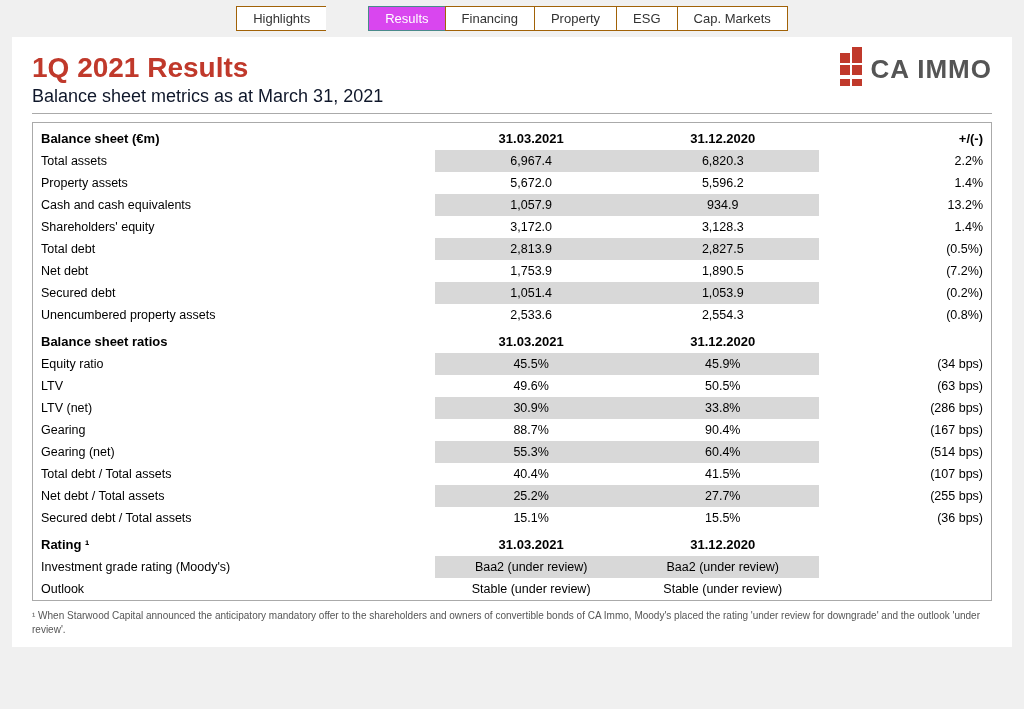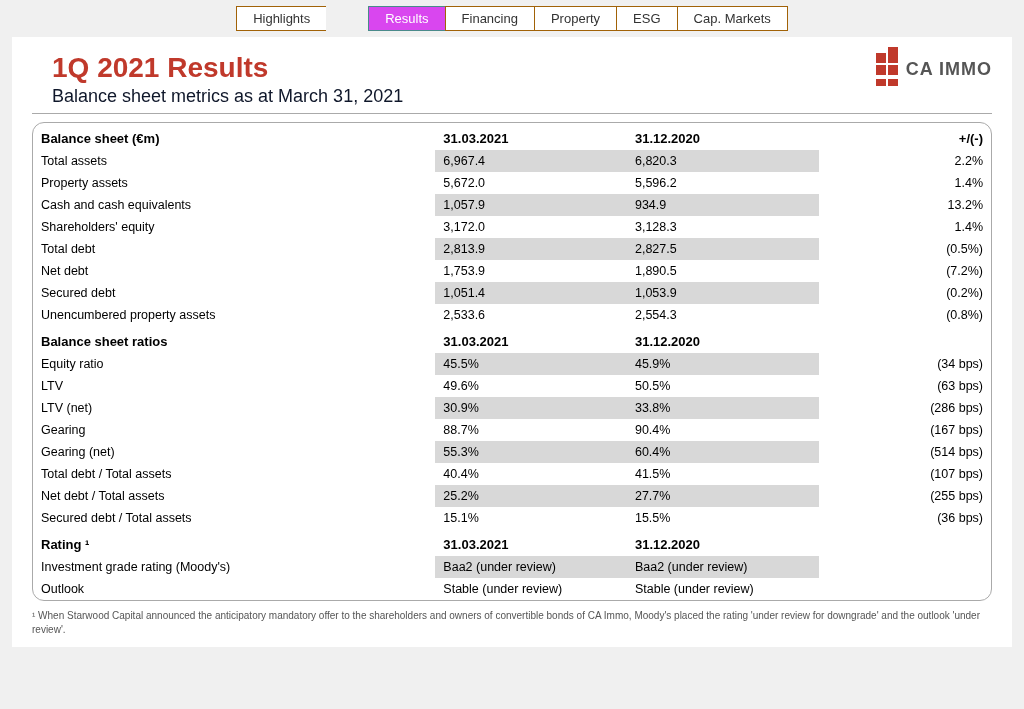--- a/index.html
+++ b/index.html
@@ -44,36 +44,35 @@
       margin: 0 12px 12px 12px;
       padding: 16px 20px 10px 20px;
     }
 
     
     .header-row {
       display: flex;
       justify-content: space-between;
       align-items: flex-start;
       margin-bottom: 6px;
-      margin-left: 20px;
     }
     .page-title {
       color: #c0392b;
       font-size: 28px;
       font-weight: bold;
       line-height: 1.1;
     }
     .page-subtitle {
       color: #0f172a;
       font-size: 18px;
       font-weight: normal;
       margin-top: 2px;
     }
     .logo-text {
-      font-size: 18px;
+      font-size: 26px;
       font-weight: bold;
       color: #555;
       letter-spacing: 1px;
     }
     .divider {
       border: none;
       border-top: 1px solid #aaa;
       margin: 6px 0 8px 0;
     }
 
@@ -81,21 +80,21 @@
     .balance-table {
       width: 100%;
       border-collapse: collapse;
       font-size: 12.5px;
     }
     .balance-table th, .balance-table td {
       padding: 4px 8px;
       text-align: left;
     }
     .balance-table .num {
-      text-align: left;
+      text-align: center;
     }
     .balance-table .change {
       text-align: right;
     }
 
     
     .section-header td {
       font-weight: bold;
       font-size: 13px;
       background: transparent;
@@ -111,21 +110,21 @@
       background: #d8d8d8;
       margin-top: 8px;
     }
     .data-row.unshaded td.val-col {
       background: transparent;
     }
 
     
     .table-wrapper {
       border: 1.5px solid #aaa;
-      border-radius: 12px;
+      border-radius: 0;
       overflow: hidden;
     }
 
     .footnote {
       font-size: 10px;
       color: #555;
       margin-top: 8px;
       line-height: 1.4;
     }
 

